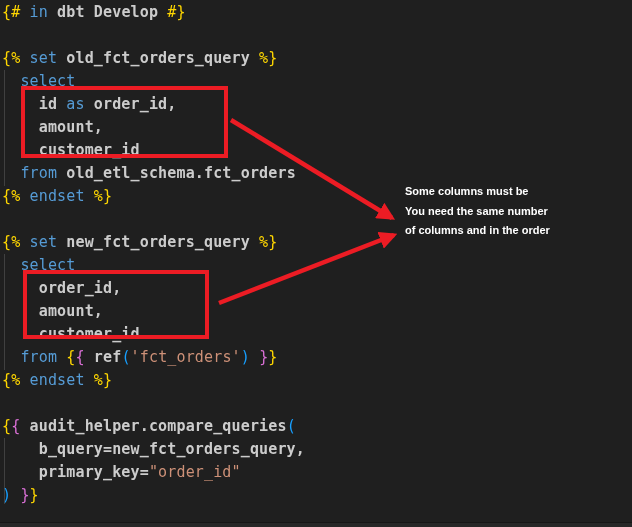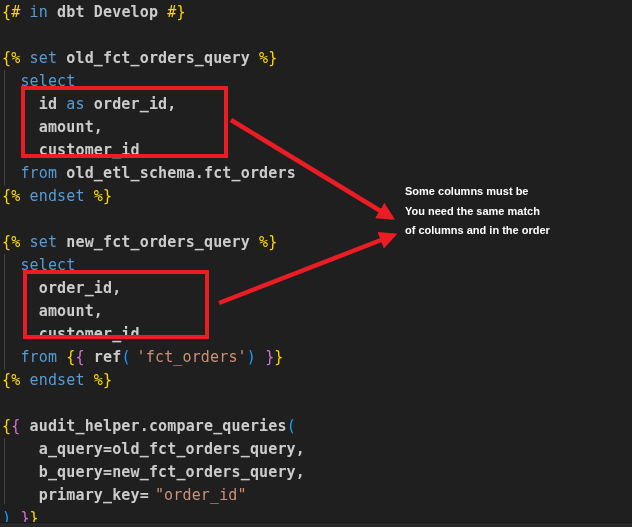--- a/index.html
+++ b/index.html
@@ -14,21 +14,21 @@
     position:absolute;left:2px;top:1px;
     font-size:15px;line-height:23px;letter-spacing:.15px;
     color:var(--fg,#ccc);
   }
   .code .line{height:23px;white-space:pre;}
   .t-w{color:var(--fg,#cccccc);font-weight:bold;}
   .t-k{color:var(--kw,#569cd6);}
   .t-y{color:var(--gold,#ffd700);}
   .t-p{color:var(--pink,#da70d6);}
   .t-b{color:var(--bblue,#179fff);}
-  .t-s{color:var(--str,#ce9178);margin-left:6px;}
+  .t-s{color:var(--str,#ce9178);}
   .indent-guide{
     position:absolute;left:4px;width:1px;
     background:var(--guide,#404040);
   }
   .g1{top:70px;height:116px;}
   .g2{top:254px;height:116px;}
   .g3{top:438px;height:66px;}
   .ann-box{
     position:absolute;
     border:4px solid var(--red,#ec1c24);
@@ -71,39 +71,38 @@
       <div class="line">&nbsp;</div>
       <div class="line"><span class="t-y">{%</span><span class="t-w"> </span><span class="t-k">set</span><span class="t-w"> new_fct_orders_query </span><span class="t-y">%}</span></div>
       <div class="line"><span class="t-w">  </span><span class="t-k">select</span></div>
       <div class="line"><span class="t-w">    order_id,</span></div>
       <div class="line"><span class="t-w">    amount,</span></div>
       <div class="line"><span class="t-w">    customer_id</span></div>
       <div class="line"><span class="t-w">  </span><span class="t-k">from</span><span class="t-w"> </span><span class="t-y">{</span><span class="t-p">{</span><span class="t-w"> ref</span><span class="t-b">(</span><span class="t-s">'fct_orders'</span><span class="t-b">)</span><span class="t-w"> </span><span class="t-p">}</span><span class="t-y">}</span></div>
       <div class="line"><span class="t-y">{%</span><span class="t-w"> </span><span class="t-k">endset</span><span class="t-w"> </span><span class="t-y">%}</span></div>
       <div class="line">&nbsp;</div>
       <div class="line"><span class="t-y">{</span><span class="t-p">{</span><span class="t-w"> audit_helper.compare_queries</span><span class="t-b">(</span></div>
-      <div class="line"><span class="t-w">    a_query=old_fct_orders_query,</span></div>
       <div class="line"><span class="t-w">    b_query=new_fct_orders_query,</span></div>
       <div class="line"><span class="t-w">    primary_key=</span><span class="t-s">"order_id"</span></div>
       <div class="line"><span class="t-b">)</span><span class="t-w"> </span><span class="t-p">}</span><span class="t-y">}</span></div>
     </div>
 
   <div class="ann-box box1"></div>
   <div class="ann-box box2"></div>
 
   <svg class="arrows" viewBox="0 0 632 527">
     <defs>
       <marker id="ah" viewBox="0 0 10 10" refX="8" refY="5" markerWidth="4" markerHeight="4" orient="auto-start-reverse">
         <path d="M 0 0 L 10 5 L 0 10 z" fill="#ec1c24" id="ah-path"></path>
       </marker>
     </defs>
     <line id="arrow1" stroke="#ec1c24" stroke-width="4.5" marker-end="url(#ah)" x1="231" y1="120" x2="392" y2="218"></line>
     <line id="arrow2" stroke="#ec1c24" stroke-width="4.5" marker-end="url(#ah)" x1="219" y1="303" x2="394" y2="235"></line>
   </svg>
 
   <div class="note" id="note">
       <div>Some columns must be</div>
-      <div>You need the same match</div>
+      <div>You need the same number</div>
       <div>of columns and in the order</div>
     </div>
 
   <div class="bottom-edge"></div>
 </div>
 
 </body></html>

